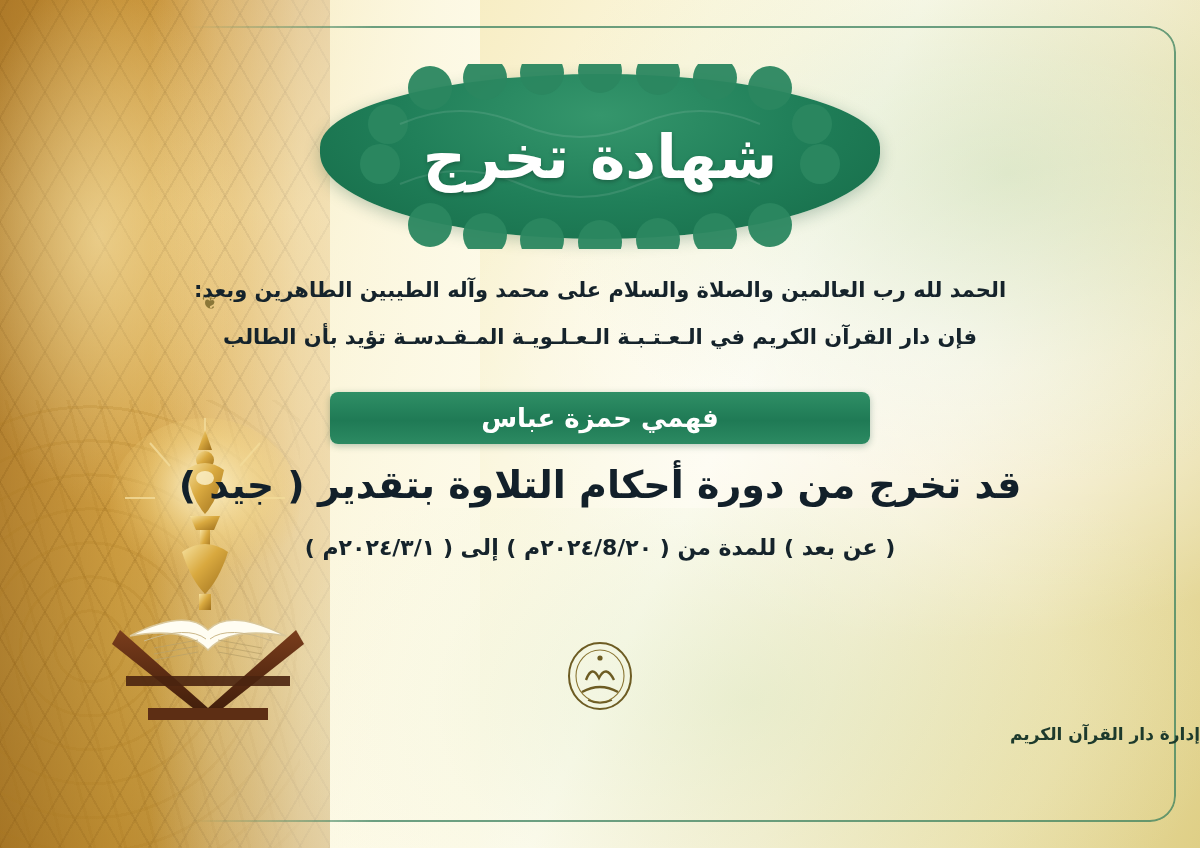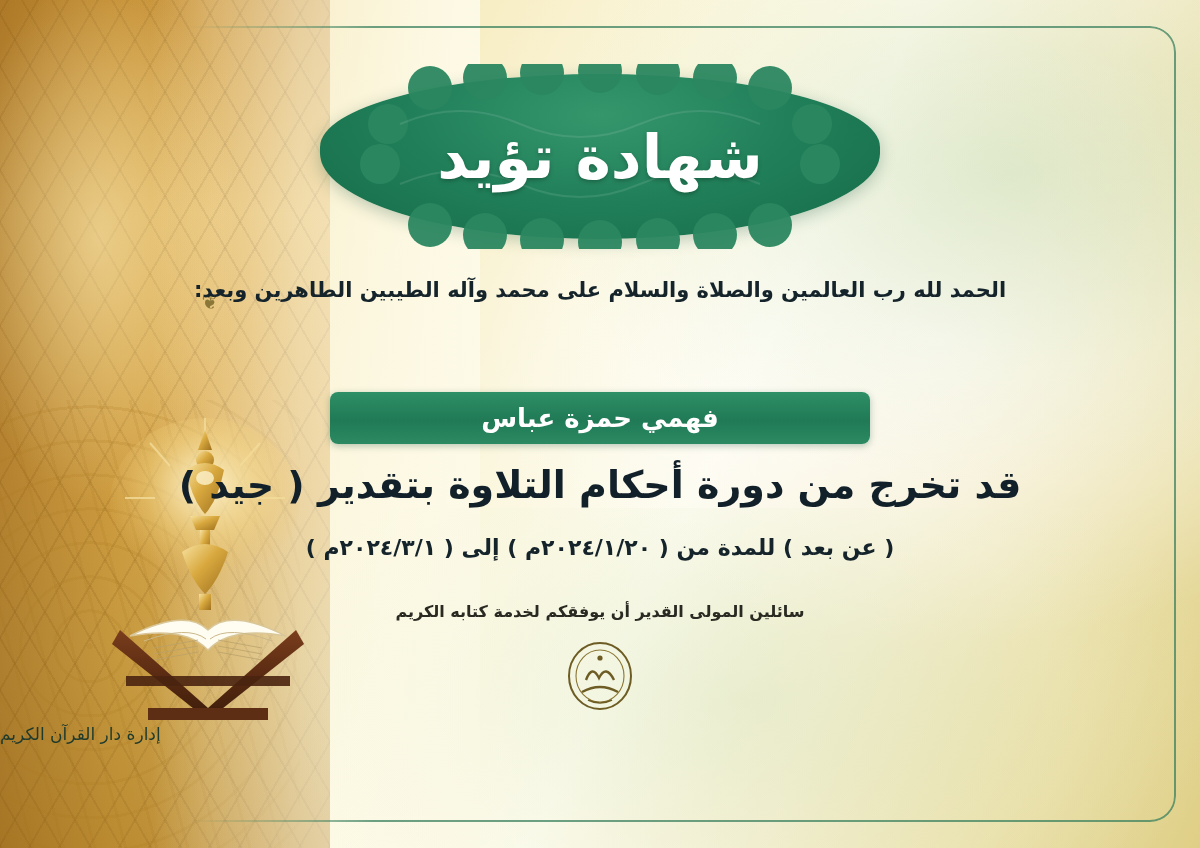--- a/index.html
+++ b/index.html
@@ -234,24 +234,24 @@
     height: 80px;
     text-align: center;
     color: #6a5a22;
   }
 
   .signature-line {
     position: absolute;
     left: 0;
     width: 1200px;
     top: 724px;
-    text-align: left;
+    text-align: right;
     font-family: "DejaVu Sans", sans-serif;
     font-size: 17px;
-    font-weight: normal;
+    font-weight: bold;
     color: #1d3a2c;
   }
 </style>
 </head>
 <body>
 
 <div class="certificate">
 
   <div class="left-band"></div>
   <div class="dome-texture"></div>
@@ -341,32 +341,32 @@
         <circle cx="78" cy="60" r="20"></circle>
           <circle cx="70" cy="100" r="20"></circle>
         <circle cx="502" cy="60" r="20"></circle>
           <circle cx="510" cy="100" r="20"></circle>
       </g>
       <g fill="none" stroke="#ffffff" stroke-opacity="0.10" stroke-width="2">
         <path d="M90 60 q60 -26 120 0 q60 26 120 0 q60 -26 120 0"></path>
         <path d="M90 120 q60 -26 120 0 q60 26 120 0 q60 -26 120 0"></path>
       </g>
     </svg>
-    <div class="title-text">شهادة تؤيد</div>
+    <div class="title-text">شهادة تخرج</div>
   </div>
 
   <div class="body-line line-1">الحمد لله رب العالمين والصلاة والسلام على محمد وآله الطيبين الطاهرين وبعد:</div>
+  <div class="body-line line-2">فإن دار القرآن الكريم  في الـعـتـبـة الـعـلـويـة المـقـدسـة تؤيد بأن الطالب</div>
 
   <div class="name-plate">
     <span class="name-text">فهمي حمزة عباس</span>
   </div>
 
   <div class="body-line line-3">قد تخرج من دورة أحكام التلاوة بتقدير ( جيد )</div>
-  <div class="body-line line-4">( عن بعد ) للمدة من ( ٢٠٢٤/١/٢٠م ) إلى ( ٢٠٢٤/٣/١م )</div>
-  <div class="body-line line-5">سائلين المولى القدير أن يوفقكم لخدمة كتابه الكريم</div>
+  <div class="body-line line-4">( عن بعد ) للمدة من ( ٢٠٢٤/8/٢٠م ) إلى ( ٢٠٢٤/٣/١م )</div>
 
   <div class="seal">
     <svg width="84" height="74" viewBox="0 0 84 74">
       <ellipse cx="42" cy="36" rx="31" ry="33" fill="none" stroke="#6d5c23" stroke-width="2"></ellipse>
       <ellipse cx="42" cy="36" rx="24" ry="26" fill="none" stroke="#8a7533" stroke-width="1.1"></ellipse>
       <path d="M24 52 q18 -10 36 0" fill="none" stroke="#6d5c23" stroke-width="2.4"></path>
       <path d="M28 40 q6 -16 13 -2 q7 -14 15 2" fill="none" stroke="#6d5c23" stroke-width="2.4"></path>
       <circle cx="42" cy="18" r="2.6" fill="#6d5c23"></circle>
       <path d="M30 60 q12 6 24 0" fill="none" stroke="#6d5c23" stroke-width="1.6"></path>
     </svg>

